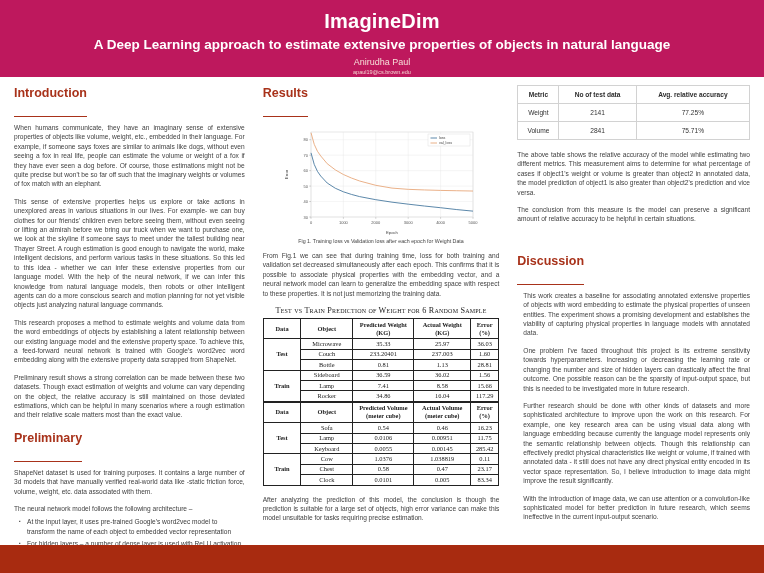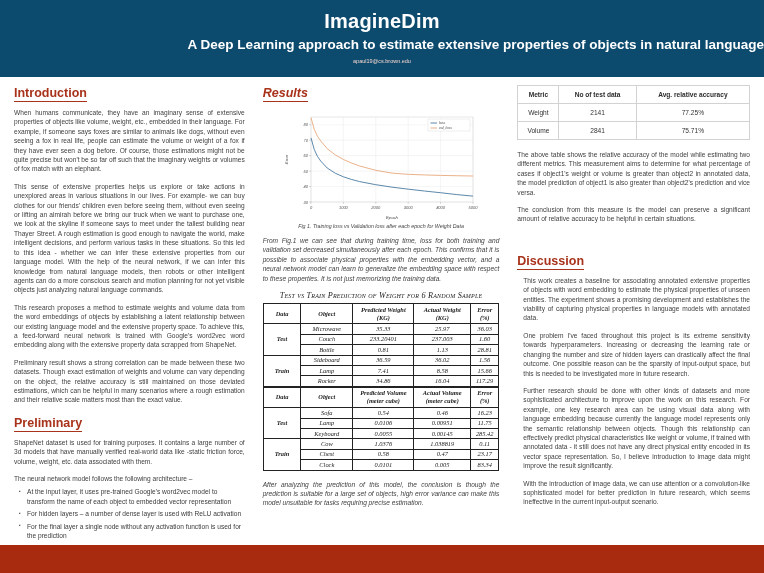--- a/index.html
+++ b/index.html
@@ -11,40 +11,39 @@
     width: 764px;
     height: 573px;
     font-family: "Liberation Sans", sans-serif;
     color: #3b3b3b;
     overflow: hidden;
     position: relative;
   }
 
   
   .poster-header {
-    background: #0c4a6e;
+    background: #be185d;
     color: #ffffff;
     text-align: center;
     padding: 6px 0 7px 0;
     height: 77px;
     box-sizing: border-box;
   }
   .poster-title {
     font-size: 20px;
     font-weight: bold;
     line-height: 26px;
     letter-spacing: .2px;
     margin: 2px 0 2px 0;
   }
   .poster-subtitle {
     font-size: 13.5px;
     font-weight: bold;
     line-height: 17px;
     margin: 0 0 4px 0;
-    text-align: right;
   }
   .poster-author {
     font-size: 9px;
     line-height: 11px;
     margin: 0;
     color: #f6ded8;
   }
   .poster-email {
     font-size: 5.5px;
     line-height: 9px;
@@ -58,32 +57,32 @@
     height: 468px;
     box-sizing: border-box;
     padding: 6px 6px 0 6px;
     gap: 8px;
   }
   .col {
     box-sizing: border-box;
     position: relative;
   }
   .col-left   { width: 248px; padding: 0 6px 0 8px; }
-  .col-mid    { width: 248px; padding: 0 4px 0 4px; font-style: italic; }
+  .col-mid    { width: 248px; padding: 0 4px 0 4px; }
   .col-right  { width: 250px; padding: 0 8px 0 6px; }
 
   .section-head {
     color: #a8321a;
     font-size: 12.5px;
     font-weight: bold;
     border-bottom: 1.2px solid #a8321a;
     display: inline-block;
     line-height: 15px;
     margin: 2px 0 6px 0;
-    padding-bottom: 0px;
+    padding-bottom: 15px;
     text-align: center;
   }
 
   p.body-text {
     font-size: 6.6px;
     line-height: 9.4px;
     text-align: justify;
     margin: 0 0 8px 0;
     color: #3f3f3f;
   }
@@ -179,20 +178,21 @@
   }
 
   .chart-svg { display: block; margin: 0 auto; }
 </style>
 </head>
 <body>
 
 <div class="poster-header">
   <div class="poster-title">ImagineDim</div>
   <div class="poster-subtitle">A Deep Learning approach to estimate extensive properties of objects in natural language</div>
+  <div class="poster-author">Anirudha Paul</div>
   <div class="poster-email">apaul19@cs.brown.edu</div>
 </div>
 
 <div class="poster-body">
 
   <div class="col col-left">
     <div class="section-head">Introduction</div>
     <p class="body-text">When humans communicate, they have an imaginary sense of extensive properties of objects like volume, weight, etc., embedded in their language. For example, if someone says foxes are similar to animals like dogs, without even seeing a fox in real life, people can estimate the volume or weight of a fox if they have ever seen a dog before. Of course, those estimations might not be quite precise but won't be so far off such that the imaginary weights or volumes of fox match with an elephant.</p>
     <p class="body-text">This sense of extensive properties helps us explore or take actions in unexplored areas in various situations in our lives. For example- we can buy clothes for our friends' children even before seeing them, without even seeing or lifting an almirah before we bring our truck when we want to purchase one, we look at the skyline if someone says to meet under the tallest building near Thayer Street. A rough estimation is good enough to navigate the world, make intelligent decisions, and perform various tasks in these situations. So this led to this idea - whether we can infer these extensive properties from our language model. With the help of the neural network, if we can infer this knowledge from natural language models, then robots or other intelligent agents can do a more conscious search and motion planning for not yet visible objects just analyzing natural language commands.</p>
     <p class="body-text">This research proposes a method to estimate weights and volume data from the word embeddings of objects by establishing a latent relationship between our existing language model and the extensive property space. To achieve this, a feed-forward neural network is trained with Google's word2vec word embedding along with the extensive property data scrapped from ShapeNet.</p>

